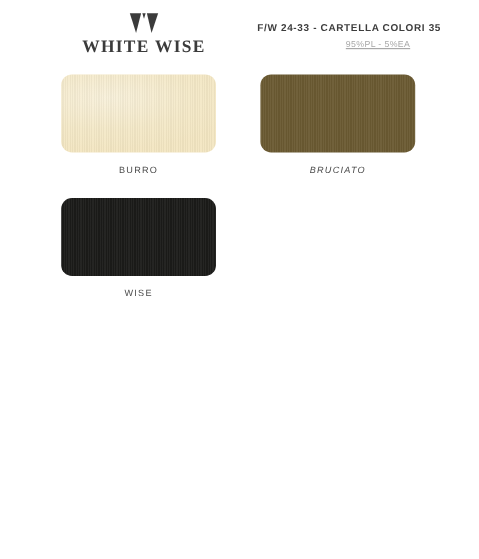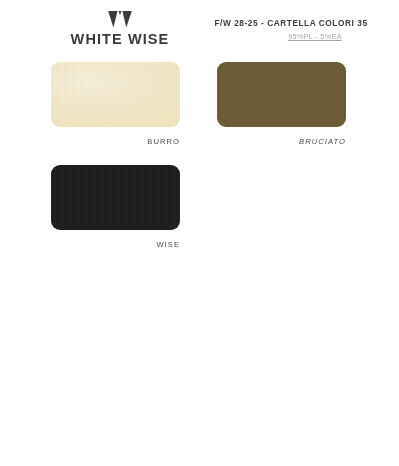--- a/index.html
+++ b/index.html
@@ -49,20 +49,21 @@
 
   .brand-name {
     display: block;
     margin-top: 3px;
     font-size: 14.5px;
     font-weight: bold;
     letter-spacing: 1.1px;
     color: #3b3b3b;
     line-height: 1.1;
     white-space: nowrap;
+    font-family: Liberation Serif, serif;
   }
 
   .header-meta {
     position: absolute;
     left: 196px;
     top: 19px;
     width: 190px;
     text-align: center;
   }
 
@@ -145,21 +146,21 @@
       radial-gradient(ellipse 120% 90% at 30% 30%,
         rgba(255,255,255,0.40) 0%,
         rgba(255,255,255,0.10) 45%,
         rgba(255,255,255,0.00) 75%);
     pointer-events: none;
   }
 
   .swatch-label {
     display: block;
     margin-top: 10px;
-    text-align: right;
+    text-align: center;
     font-size: 7.6px;
     letter-spacing: 1.05px;
     color: #4a4a4a;
     white-space: nowrap;
   }
 
   .empty-area {
     position: absolute;
     left: 0;
     top: 268px;
@@ -178,21 +179,21 @@
     <div class="brand">
       <svg class="brand-mark" viewBox="0 0 26 19" aria-hidden="true">
         <polygon points="1.2,1.0 10.6,1.0 6.4,17.5" fill="#3b3b3b"></polygon>
         <polygon points="15.4,1.0 24.8,1.0 19.3,17.5" fill="#3b3b3b"></polygon>
         <polygon points="11.6,1.0 14.4,1.0 13.0,5.6" fill="#3b3b3b"></polygon>
       </svg>
       <span class="brand-name">WHITE WISE</span>
     </div>
 
     <div class="header-meta">
-      <span class="meta-title">F/W 28-25 - CARTELLA COLORI 35</span>
+      <span class="meta-title">F/W 24-33 - CARTELLA COLORI 35</span>
       <span class="meta-sub">95%PL - 5%EA</span>
     </div>
 
   </div>
 
   <div class="swatch-grid">
 
     <div class="swatch-row">
 
       <div class="swatch-cell col-0">

